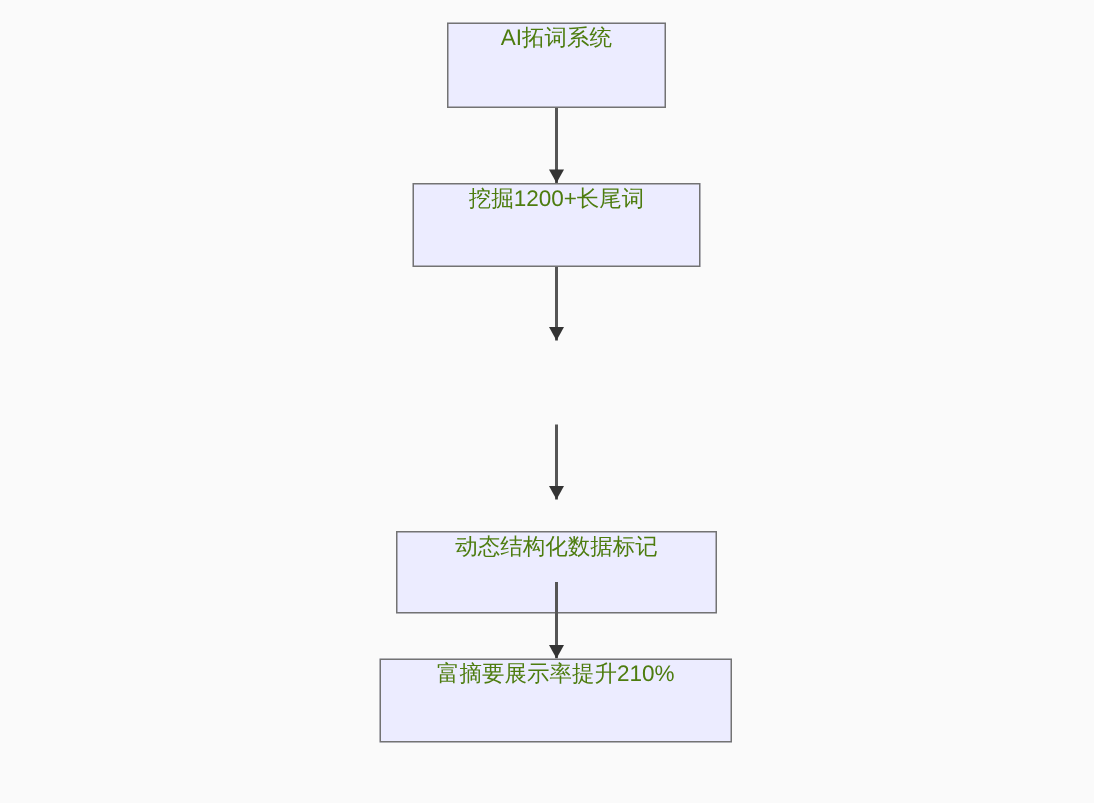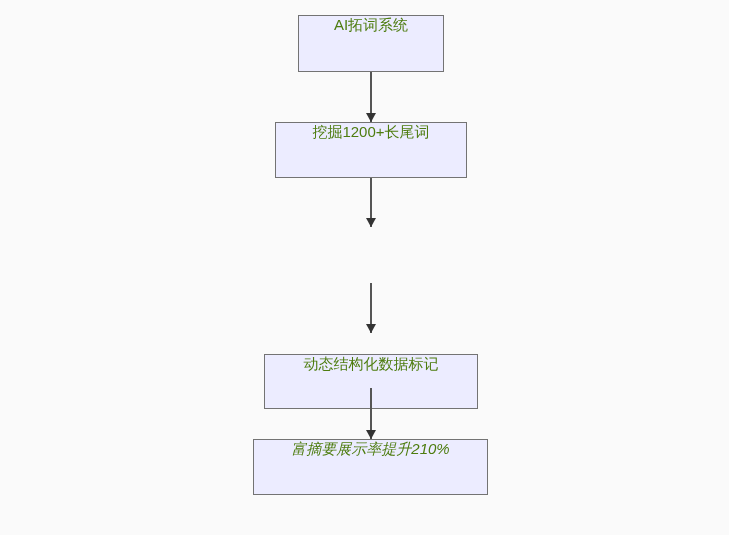--- a/index.html
+++ b/index.html
@@ -26,21 +26,21 @@
     display: flex;
     align-items: flex-start;
     justify-content: center;
     text-align: center;
     white-space: nowrap;
   }
   .node-1 { left: 298px; top: 15px;  width: 146px; height: 57px; }
   .node-2 { left: 275px; top: 122px; width: 192px; height: 56px; }
   .node-3 { left: 260px; top: 227px; width: 222px; height: 56px; }
   .node-4 { left: 264px; top: 333px; width: 214px; height: 55px; margin-top: 21px; }
-  .node-5 { left: 253px; top: 439px; width: 235px; height: 56px; font-style: italic; }
+  .node-5 { left: 253px; top: 439px; width: 235px; height: 56px; }
 
   .flow-arrow {
     position: absolute;
     left: 370px;
     width: 2px;
     background: #555555;
   }
   .flow-arrow::after {
     content: '';
     position: absolute;

